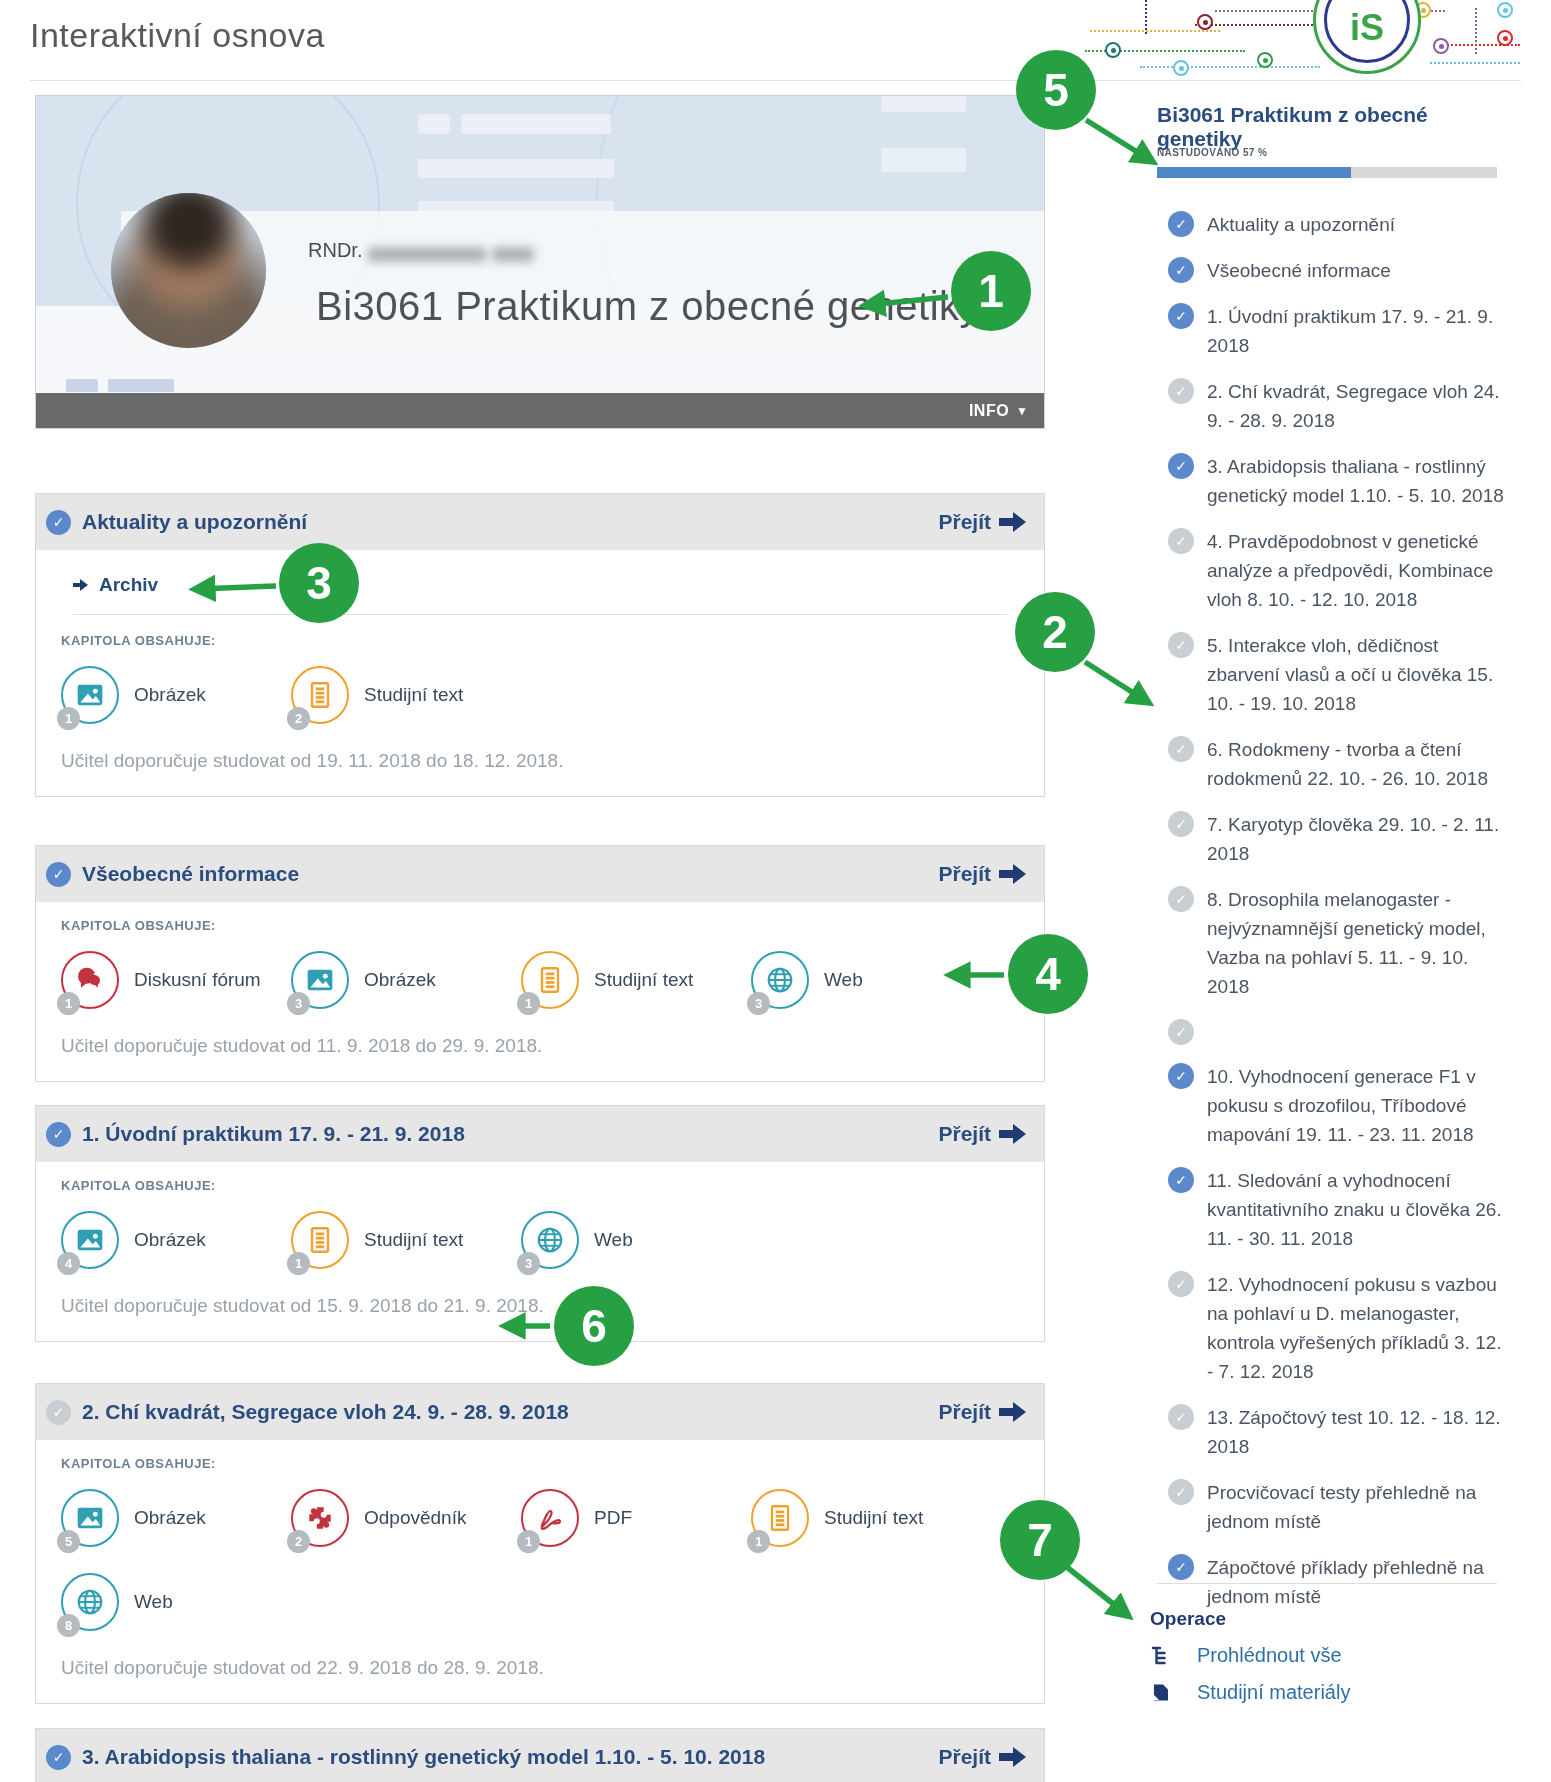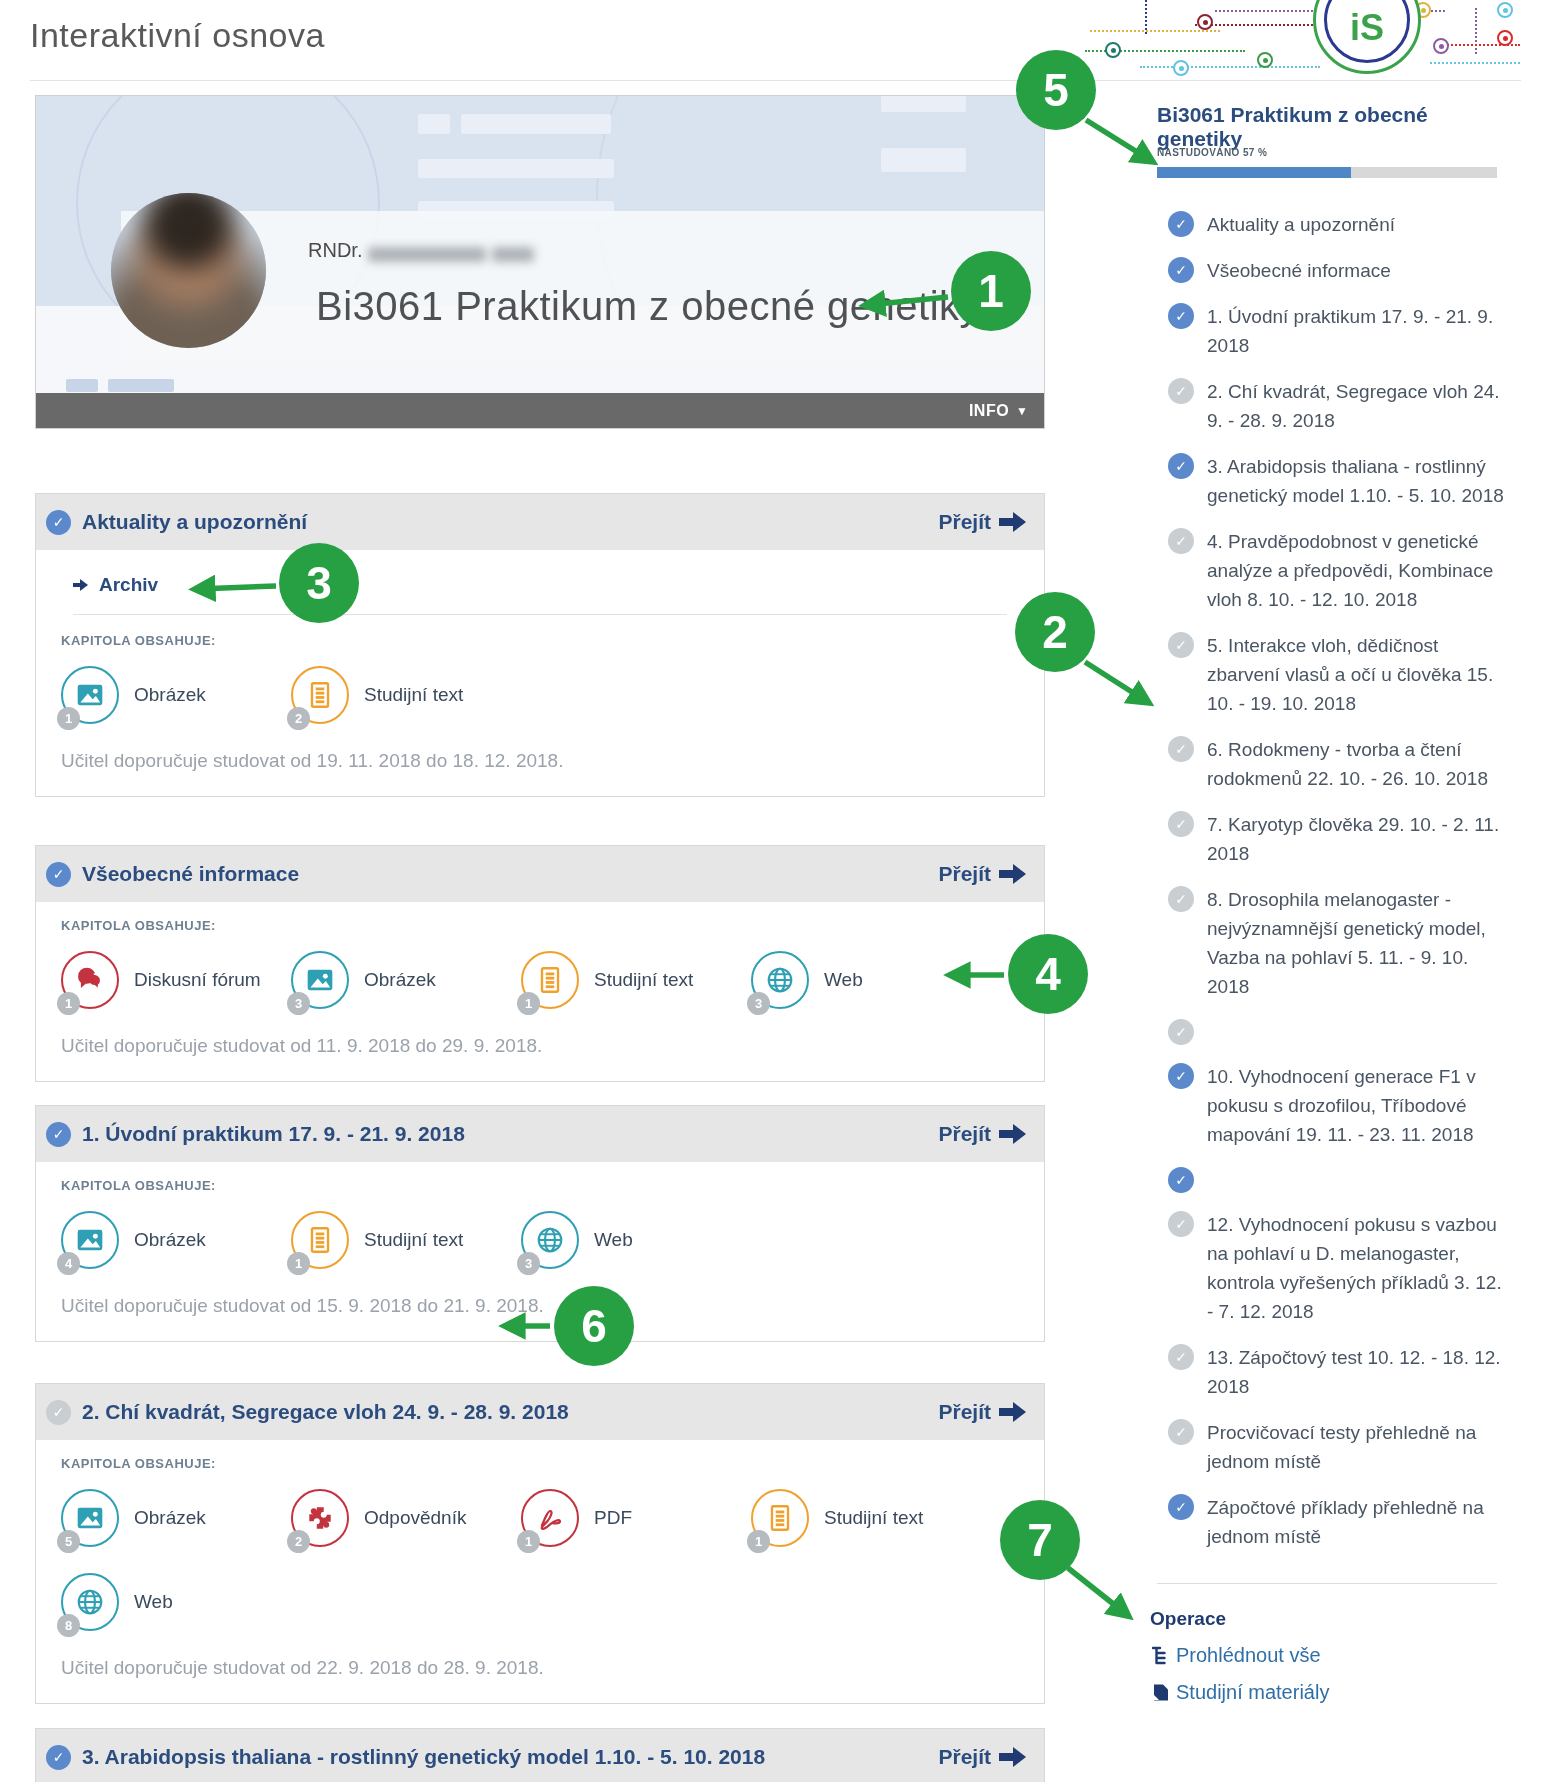--- a/index.html
+++ b/index.html
@@ -73,21 +73,21 @@
   .progress-label{position:absolute;left:72px;top:147px;font-size:10px;font-weight:bold;color:#4e5f6e;letter-spacing:.4px;}
   .progress-track{position:absolute;left:72px;top:167px;width:340px;height:11px;background:#d8d8d8;}
   .progress-fill{height:11px;background:#4e86c6;}
   .side-list{position:absolute;left:83px;top:210px;width:340px;}
   .side-item{display:flex;gap:13px;margin-bottom:17px;cursor:pointer;}
   .side-item .chk.sm{width:26px;height:26px;font-size:14px;margin-top:1px;}
   .side-item .lbl{font-size:19px;line-height:29px;color:#4a5563;}
   .side-rule{position:absolute;left:72px;top:1583px;width:340px;border-top:1px solid #ddd;}
   .operace{position:absolute;left:65px;top:1608px;width:350px;}
   .operace h3{margin:0 0 14px 0;font-size:19px;color:#1f3a70;}
-  .op-link{display:flex;align-items:center;gap:5px;margin-bottom:14px;cursor:pointer;}
+  .op-link{display:flex;align-items:center;gap:26px;margin-bottom:14px;cursor:pointer;}
   .op-link svg{width:21px;height:21px;flex:none;}
   .op-link .lbl{font-size:20px;color:#2f6fa7;}
 
   
   .ann{position:absolute;width:80px;height:80px;border-radius:50%;background:#27a044;color:#fff;font-size:46px;font-weight:bold;display:flex;align-items:center;justify-content:center;z-index:50;}
   #arrow-overlay{position:absolute;left:0;top:0;width:1551px;height:1782px;z-index:49;pointer-events:none;}
 </style>
 </head>
 <body>
 
@@ -507,20 +507,21 @@
   </div>
         <div class="side-item">
     <span class="chk sm todo">✓</span>
   </div>
         <div class="side-item">
     <span class="chk sm done">✓</span>
     <span class="lbl">10. Vyhodnocení generace F1 v pokusu s drozofilou, Tříbodové mapování 19. 11. - 23. 11. 2018</span>
   </div>
         <div class="side-item">
     <span class="chk sm done">✓</span>
+    <span class="lbl">11. Sledování a vyhodnocení kvantitativního znaku u člověka 26. 11. - 30. 11. 2018</span>
   </div>
         <div class="side-item">
     <span class="chk sm todo">✓</span>
     <span class="lbl">12. Vyhodnocení pokusu s vazbou na pohlaví u D. melanogaster, kontrola vyřešených příkladů 3. 12. - 7. 12. 2018</span>
   </div>
         <div class="side-item">
     <span class="chk sm todo">✓</span>
     <span class="lbl">13. Zápočtový test 10. 12. - 18. 12. 2018</span>
   </div>
         <div class="side-item">

